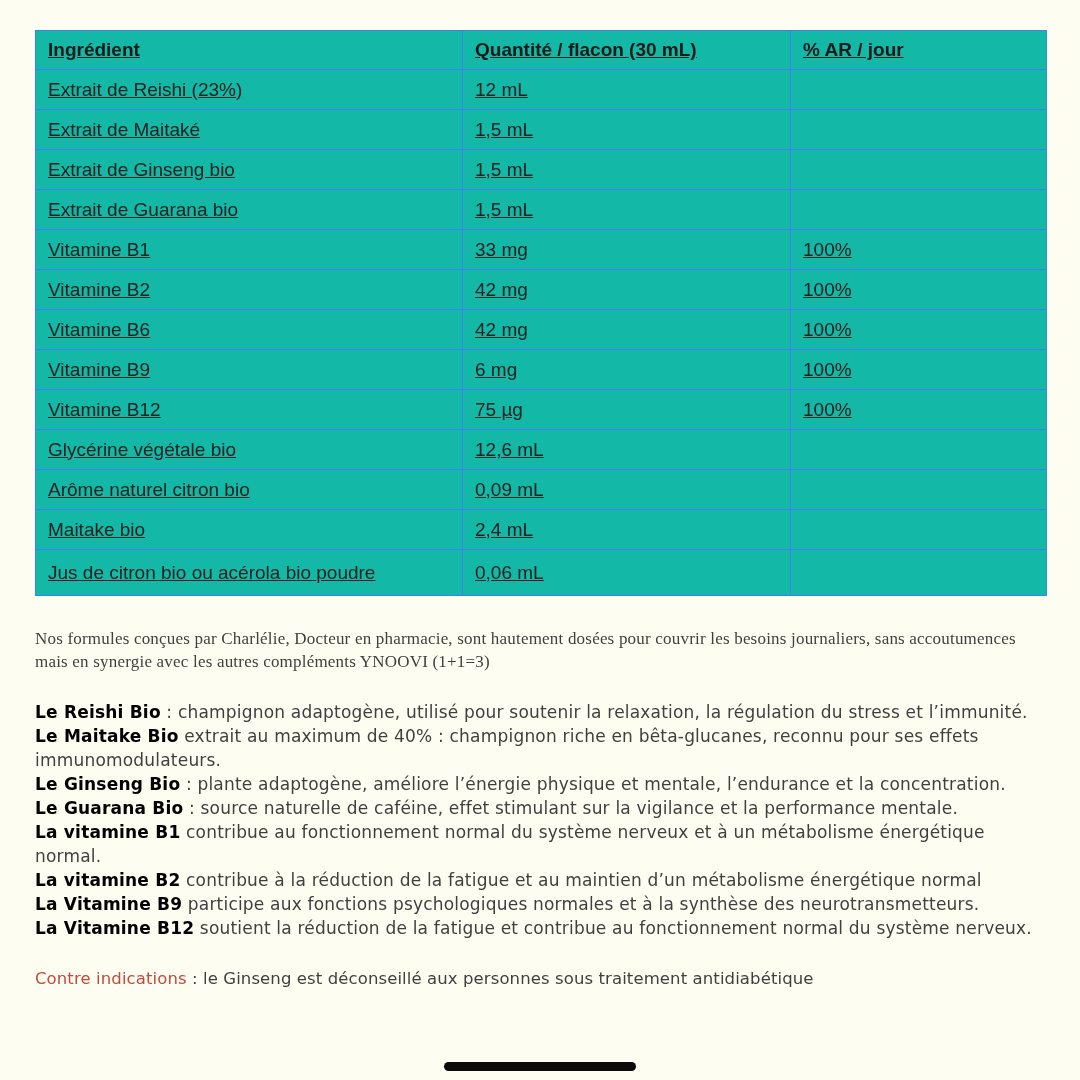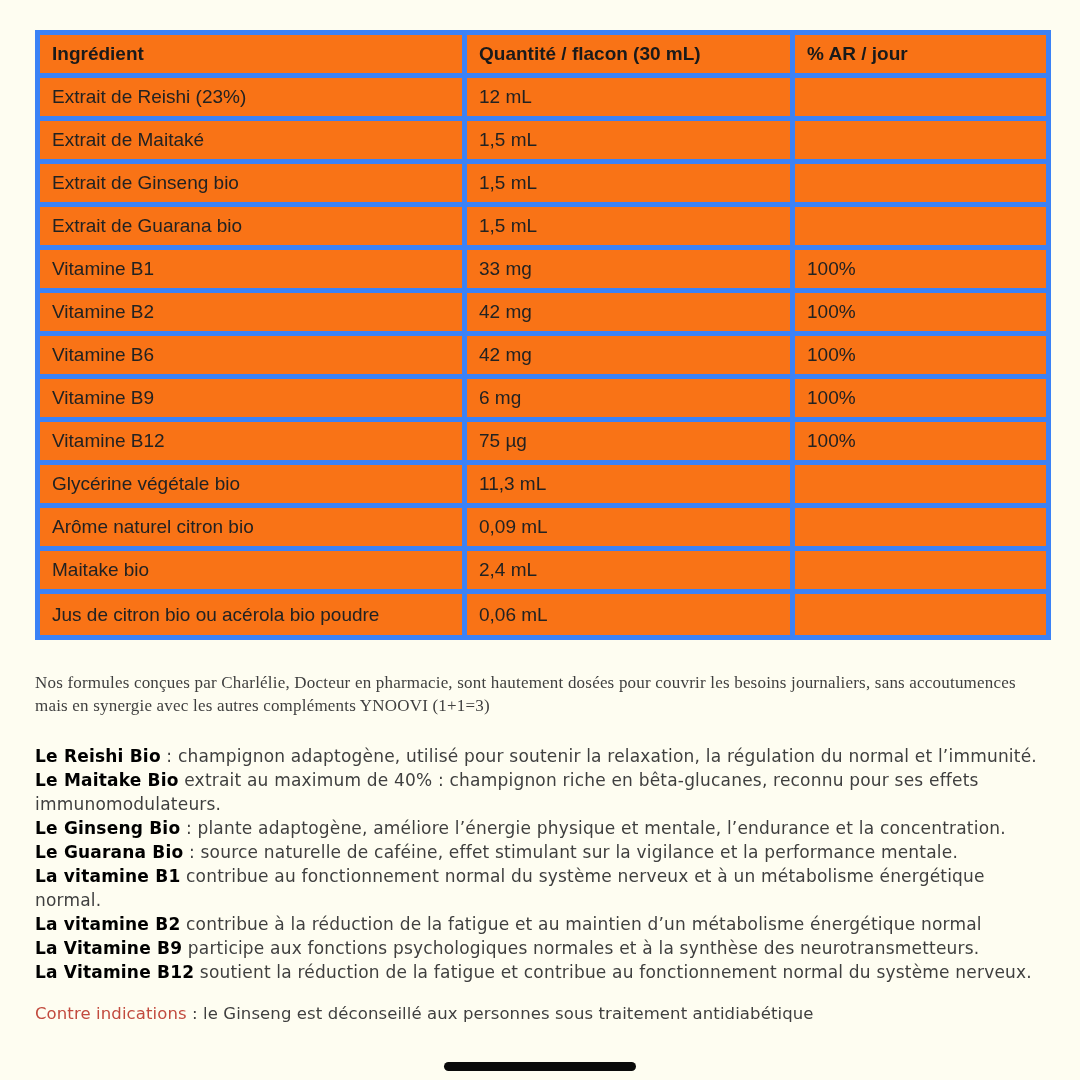--- a/index.html
+++ b/index.html
@@ -11,28 +11,29 @@
     position: relative;
   }
   
   .ing-table {
     width: 1011px;
     margin: 30px 0 0 35px;
     border-collapse: collapse;
     table-layout: fixed;
   }
   .ing-table th, .ing-table td {
-    border: 5px solid #3b82f6;
+    border: 1px solid #3b82f6;
     color: #222222;
     font-size: 19px;
     padding: 8px 12px;
     height: 40px;
-    background: #f97316;
+    background: #14b8a6;
     white-space: nowrap;
     overflow: hidden;
+    text-decoration: underline;
   }
   .ing-table th {
     font-weight: 700;
     color: #1a1a1a;
     text-align: left;
     height: 39px;
   }
   .col-ingredient { width: 427px; }
   .col-quantity   { width: 328px; }
   .col-ar         { width: 256px; }
@@ -57,21 +58,21 @@
     margin-top: 27px;
   }
   .desc-line {
     line-height: 24px;
   }
   .desc-lead {
     font-weight: 700;
     color: #000000;
   }
   .contra {
-    margin-top: 18px;
+    margin-top: 27px;
     line-height: 24px;
     font-size: 16.5px;
     letter-spacing: 0.1px;
   }
   .contra-label {
     color: #c24a3e;
   }
   
   .home-indicator {
     position: absolute;
@@ -141,21 +142,21 @@
       <td class="cell-quantity">6 mg</td>
       <td class="cell-ar">100%</td>
     </tr>
     <tr>
       <td class="cell-ingredient">Vitamine B12</td>
       <td class="cell-quantity">75 µg</td>
       <td class="cell-ar">100%</td>
     </tr>
     <tr>
       <td class="cell-ingredient">Glycérine végétale bio</td>
-      <td class="cell-quantity">11,3 mL</td>
+      <td class="cell-quantity">12,6 mL</td>
       <td class="cell-ar"></td>
     </tr>
     <tr>
       <td class="cell-ingredient">Arôme naturel citron bio</td>
       <td class="cell-quantity">0,09 mL</td>
       <td class="cell-ar"></td>
     </tr>
     <tr>
       <td class="cell-ingredient">Maitake bio</td>
       <td class="cell-quantity">2,4 mL</td>
@@ -165,21 +166,21 @@
       <td class="cell-ingredient">Jus de citron bio ou acérola bio poudre</td>
       <td class="cell-quantity">0,06 mL</td>
       <td class="cell-ar"></td>
     </tr>
   </tbody>
 </table>
 
 <div class="text-block intro">Nos formules conçues par Charlélie, Docteur en pharmacie, sont hautement dosées pour couvrir les besoins journaliers, sans accoutumences mais en synergie avec les autres compléments YNOOVI (1+1=3)</div>
 
 <div class="text-block descriptions">
-  <div class="desc-line"><span class="desc-lead">Le Reishi Bio</span><span> : champignon adaptogène, utilisé pour soutenir la relaxation, la régulation du normal et l’immunité.</span></div>
+  <div class="desc-line"><span class="desc-lead">Le Reishi Bio</span><span> : champignon adaptogène, utilisé pour soutenir la relaxation, la régulation du stress et l’immunité.</span></div>
   <div class="desc-line"><span class="desc-lead">Le Maitake Bio</span><span> extrait au maximum de 40% : champignon riche en bêta-glucanes, reconnu pour ses effets immunomodulateurs.</span></div>
   <div class="desc-line"><span class="desc-lead">Le Ginseng Bio</span><span> : plante adaptogène, améliore l’énergie physique et mentale, l’endurance et la concentration.</span></div>
   <div class="desc-line"><span class="desc-lead">Le Guarana Bio</span><span> : source naturelle de caféine, effet stimulant sur la vigilance et la performance mentale.</span></div>
   <div class="desc-line"><span class="desc-lead">La vitamine B1</span><span> contribue au fonctionnement normal du système nerveux et à un métabolisme énergétique normal.</span></div>
   <div class="desc-line"><span class="desc-lead">La vitamine B2</span><span> contribue à la réduction de la fatigue et au maintien d’un métabolisme énergétique normal</span></div>
   <div class="desc-line"><span class="desc-lead">La Vitamine B9</span><span> participe aux fonctions psychologiques normales et à la synthèse des neurotransmetteurs.</span></div>
   <div class="desc-line"><span class="desc-lead">La Vitamine B12</span><span> soutient la réduction de la fatigue et contribue au fonctionnement normal du système nerveux.</span></div>
 </div>
 
 <div class="text-block contra">

